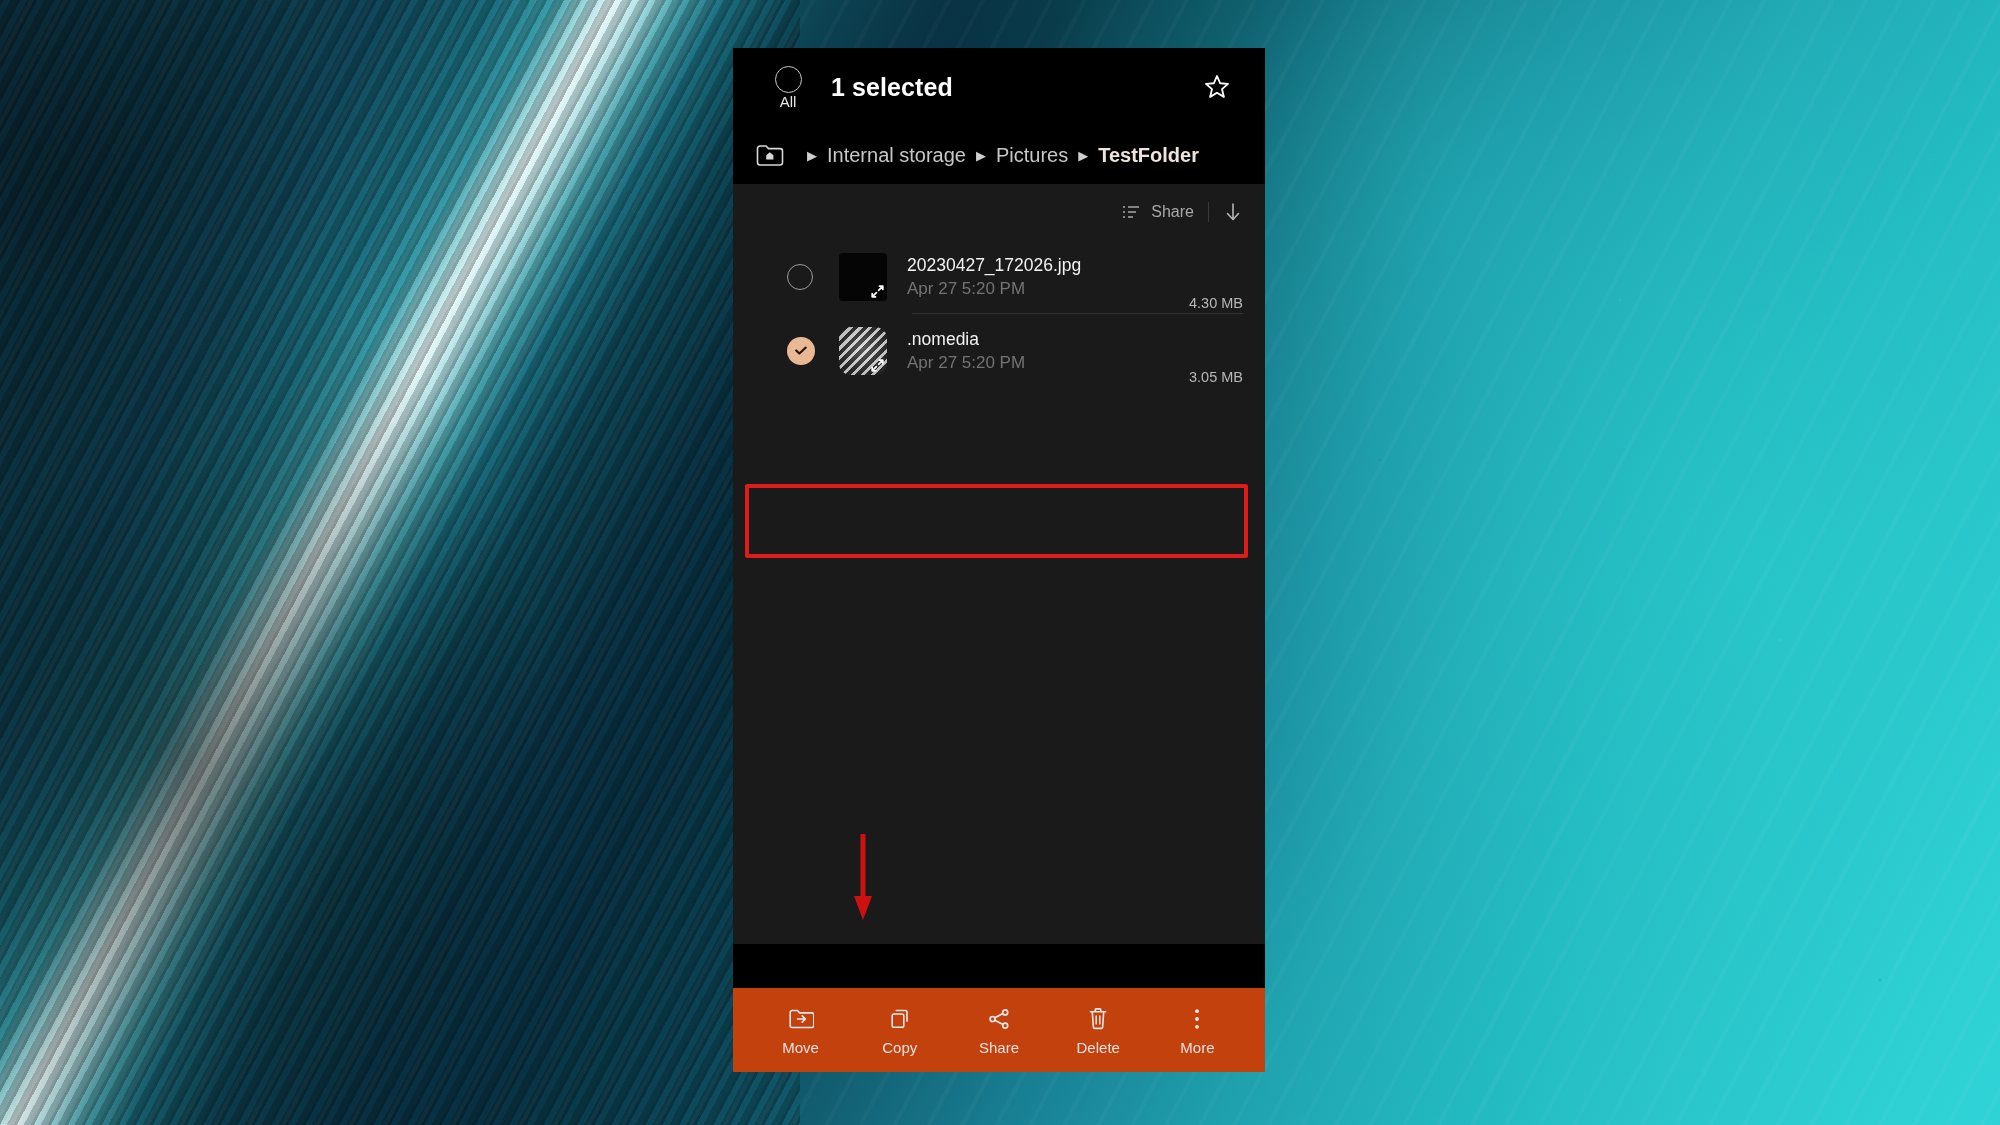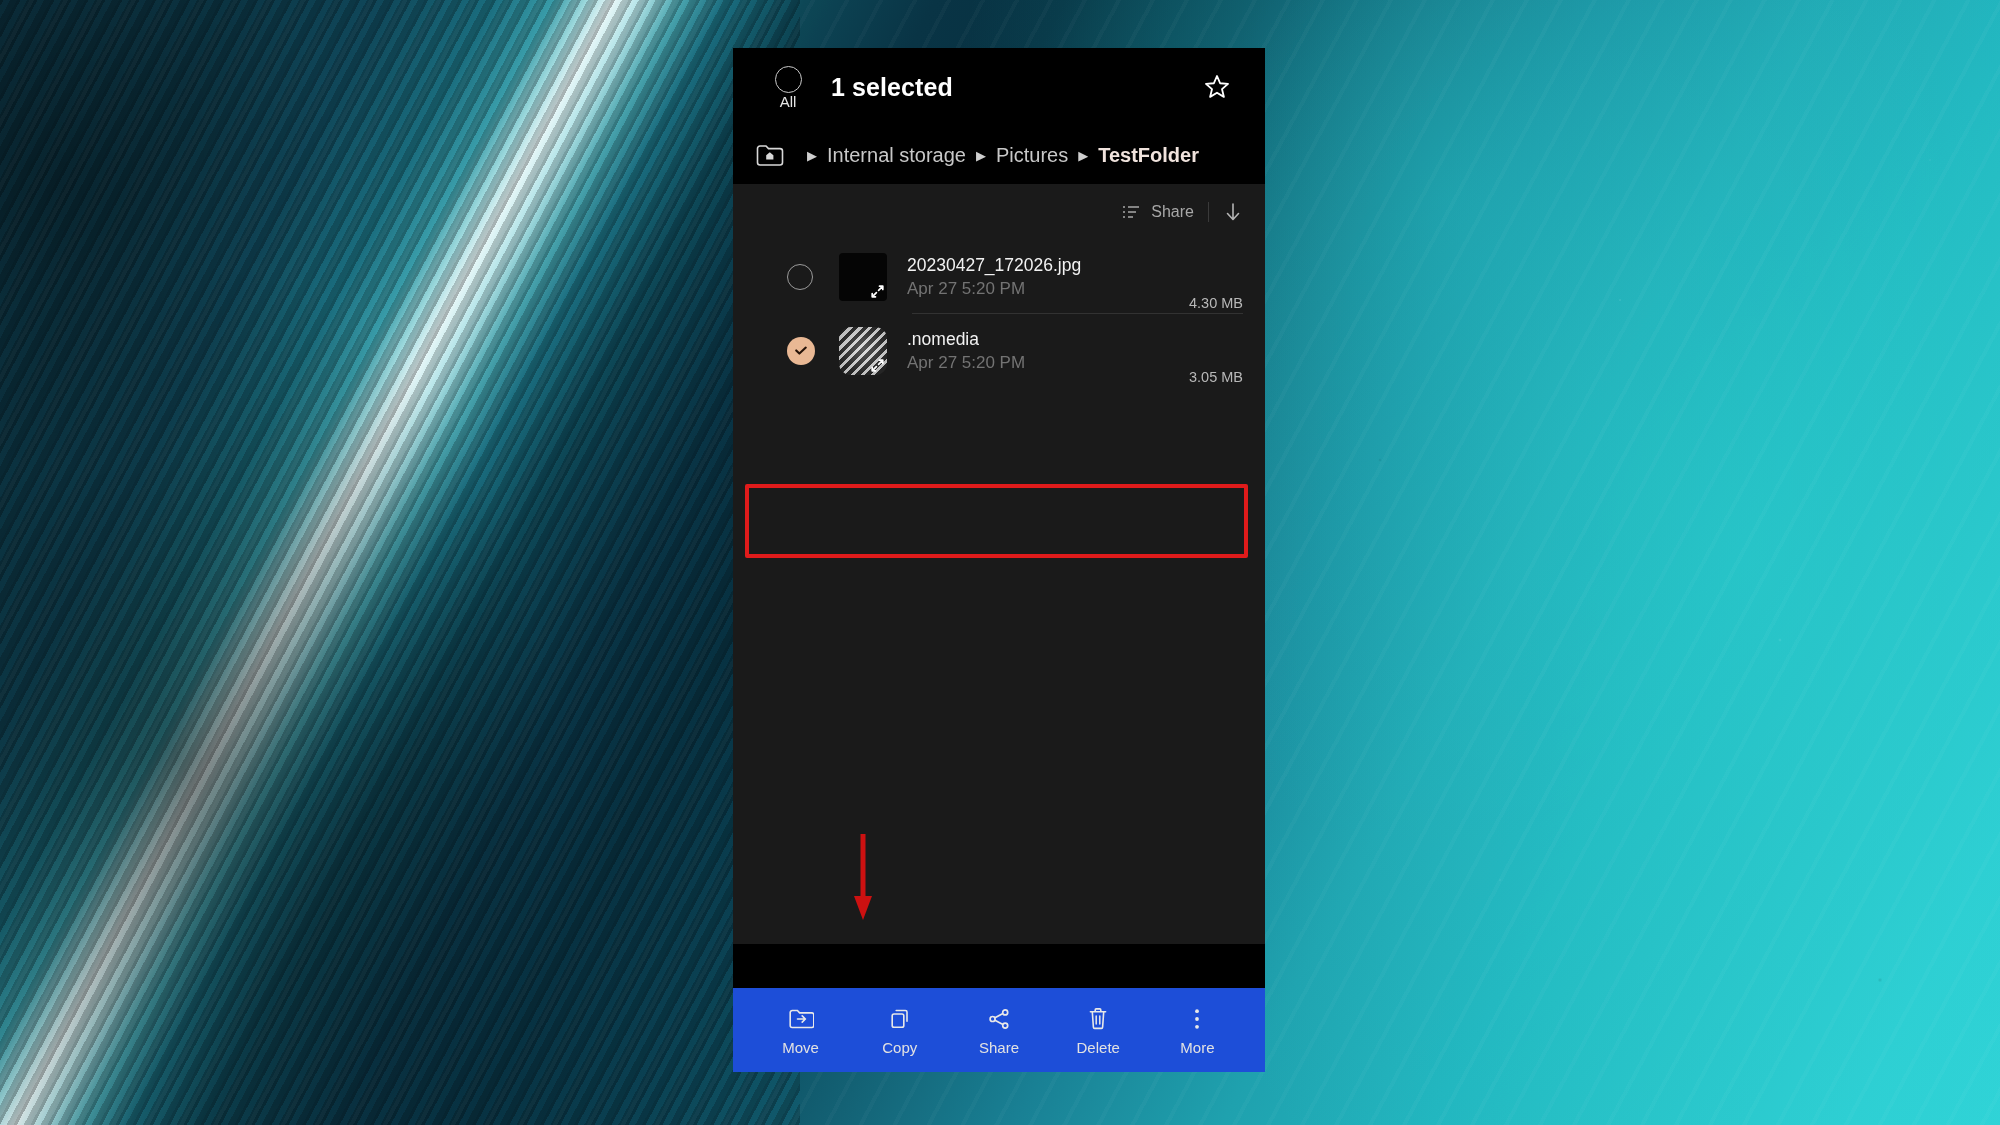--- a/index.html
+++ b/index.html
@@ -276,21 +276,21 @@
     width: 24px;
     height: 88px;
   }
 
   
   .bottom-bar {
     position: absolute;
     left: 0; bottom: 0;
     width: 532px;
     height: 84px;
-    background: #1d4ed8;
+    background: #c2410c;
     display: flex;
     align-items: center;
     padding: 0 18px;
   }
   .bb-item {
     flex: 1;
     display: flex; flex-direction: column;
     align-items: center; justify-content: center;
     gap: 8px;
   }

